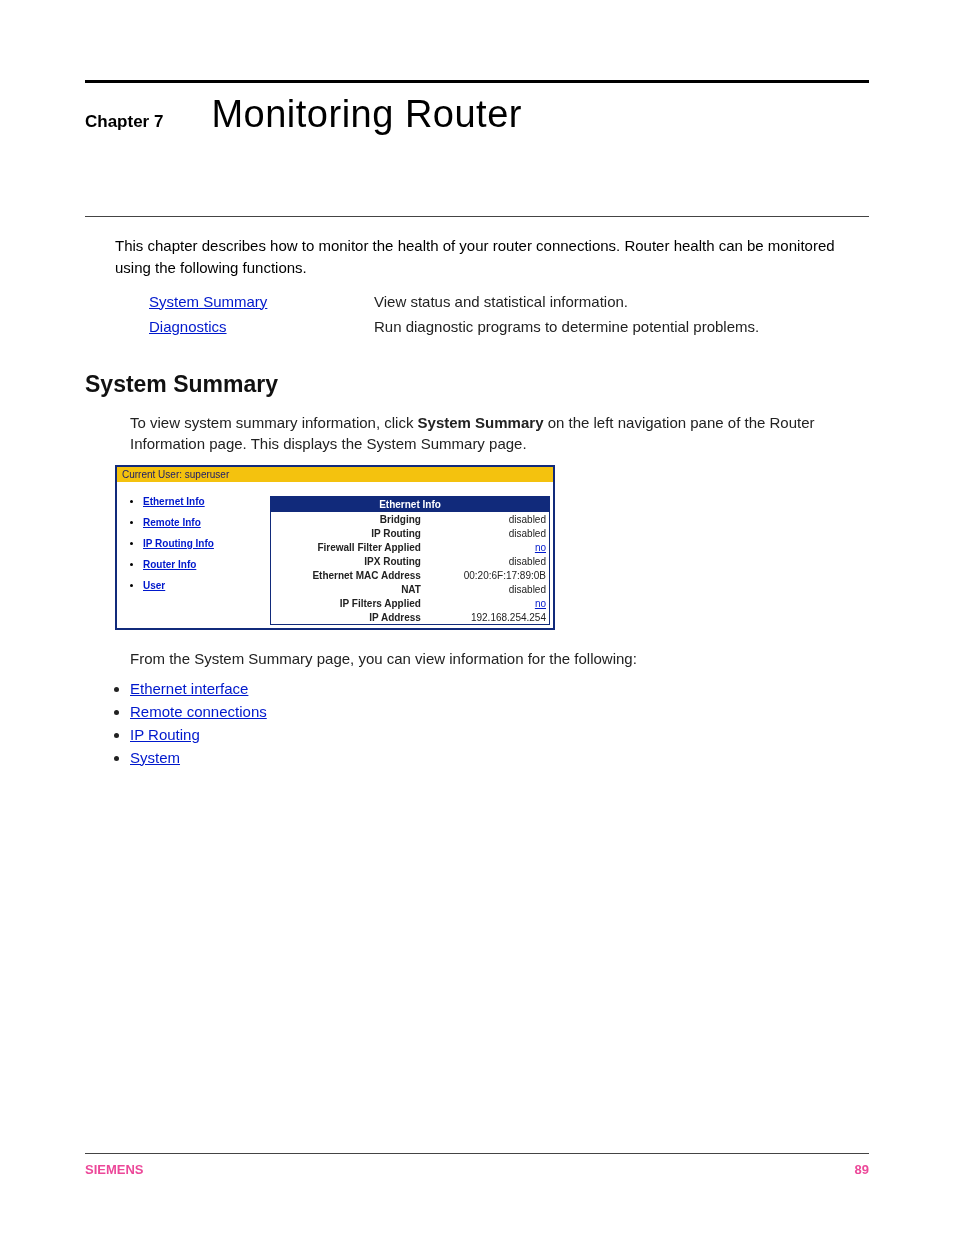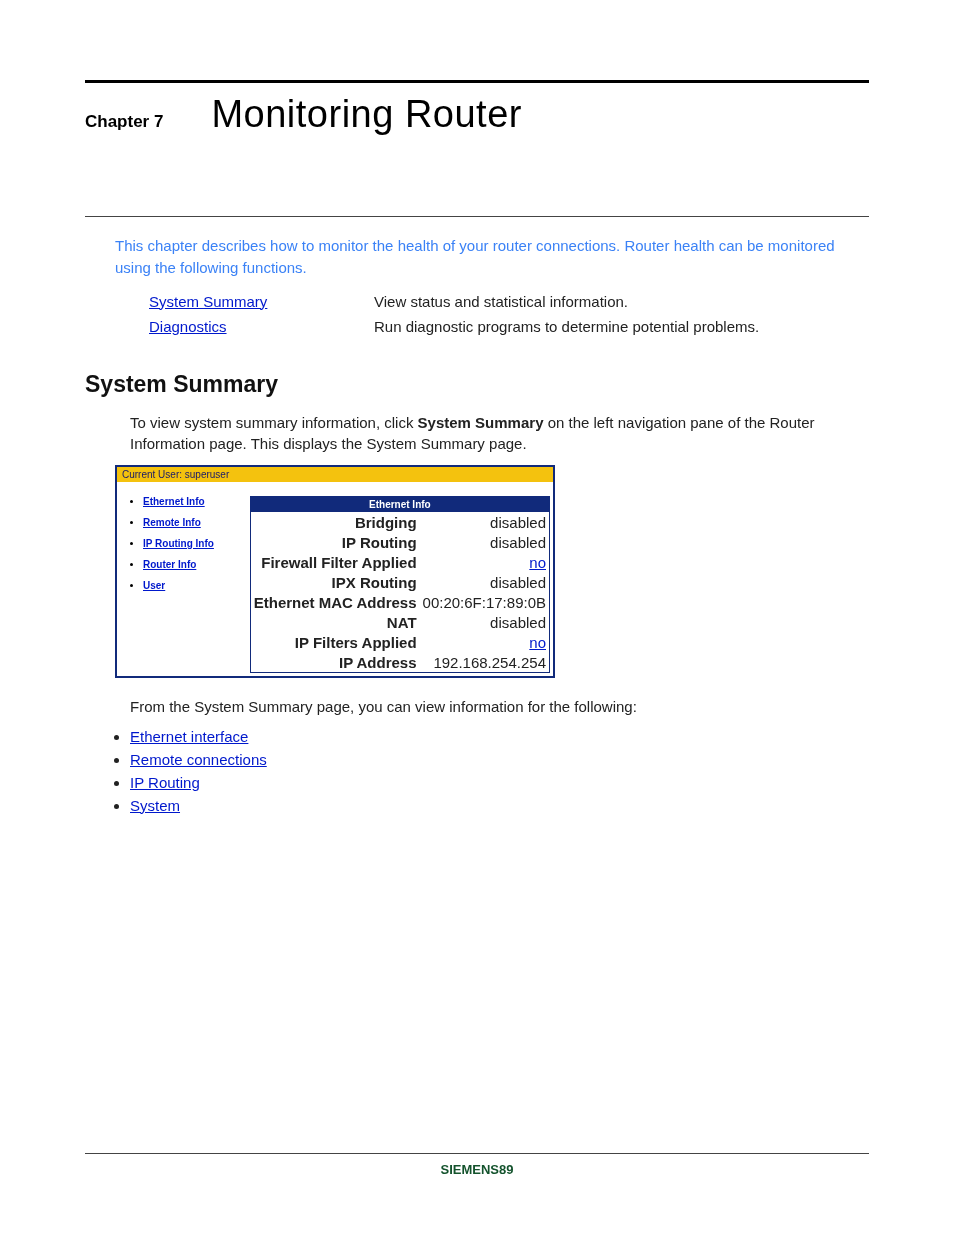--- a/index.html
+++ b/index.html
@@ -37,21 +37,21 @@
     }
     .thin-rule {
       border-top: 1px solid #444;
       margin-bottom: 18px;
     }
     .body-text, .intro-text {
       font-size: 15px;
       line-height: 1.45;
       margin-bottom: 14px;
       margin-left: 30px;
-      color: #3b82f6;
+      color: #000000;
     }
     .intro-text { margin-left: 30px; }
     .func-table {
       margin-left: 64px;
       margin-bottom: 36px;
     }
     .func-row {
       display: flex;
       margin-bottom: 8px;
       font-size: 15px;
@@ -133,21 +133,21 @@
       background: #112a7b;
       color: #fff;
       text-align: center;
       font-weight: bold;
       padding: 2px;
       font-size: 10px;
     }
     .info-table tbody td {
       padding: 1.5px 3px;
       color: #222;
-      font-size: 15px;
+      font-size: 10px;
     }
     .info-table tbody td.k {
       text-align: right;
       font-weight: bold;
       width: 55%;
       white-space: nowrap;
     }
     .info-table tbody td.v {
       text-align: right;
       font-weight: normal;
@@ -167,24 +167,24 @@
       color: #222;
     }
     .footer {
       position: absolute;
       bottom: 58px;
       left: 85px;
       right: 85px;
       border-top: 1px solid #444;
       padding-top: 8px;
       display: flex;
-      justify-content: center;
+      justify-content: space-between;
       font-size: 13px;
       font-weight: bold;
-      color: #14532d;
+      color: #ec4899;
     }
   </style>
 </head>
 <body>
 
 <div class="page">
   <div class="top-rule"></div>
   <div class="chapter-head">
     <span class="chapter-label">Chapter 7</span>
     <span class="chapter-title">Monitoring Router</span>

